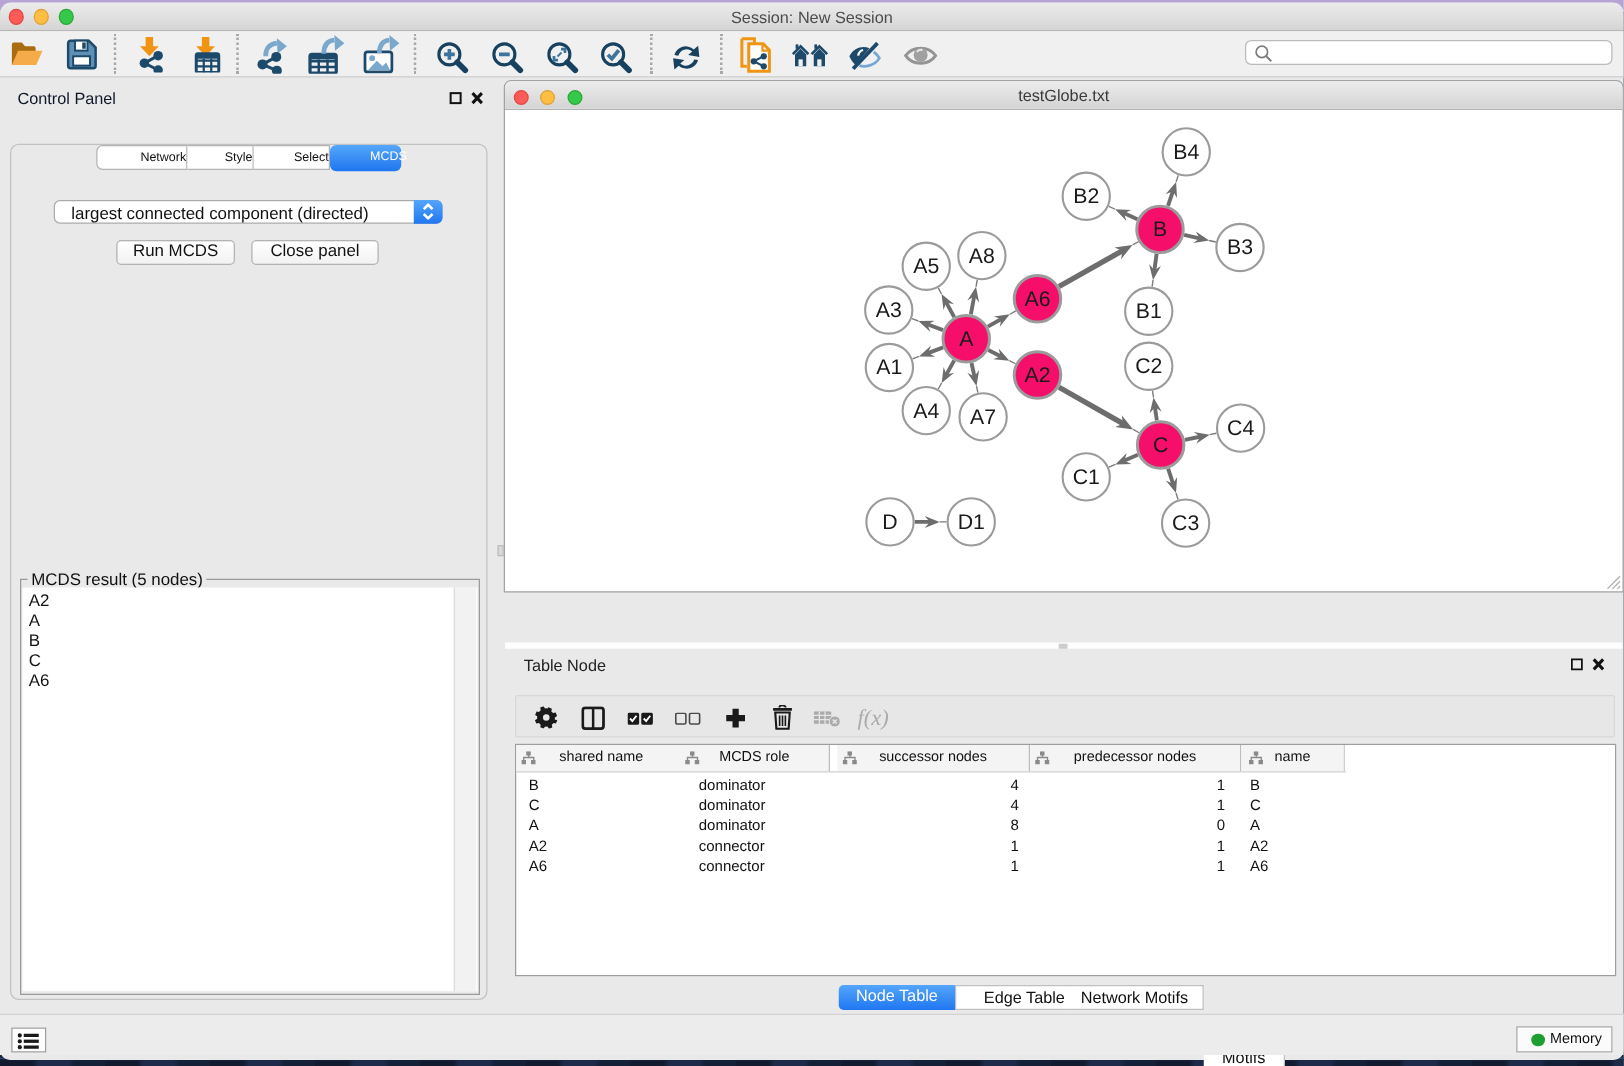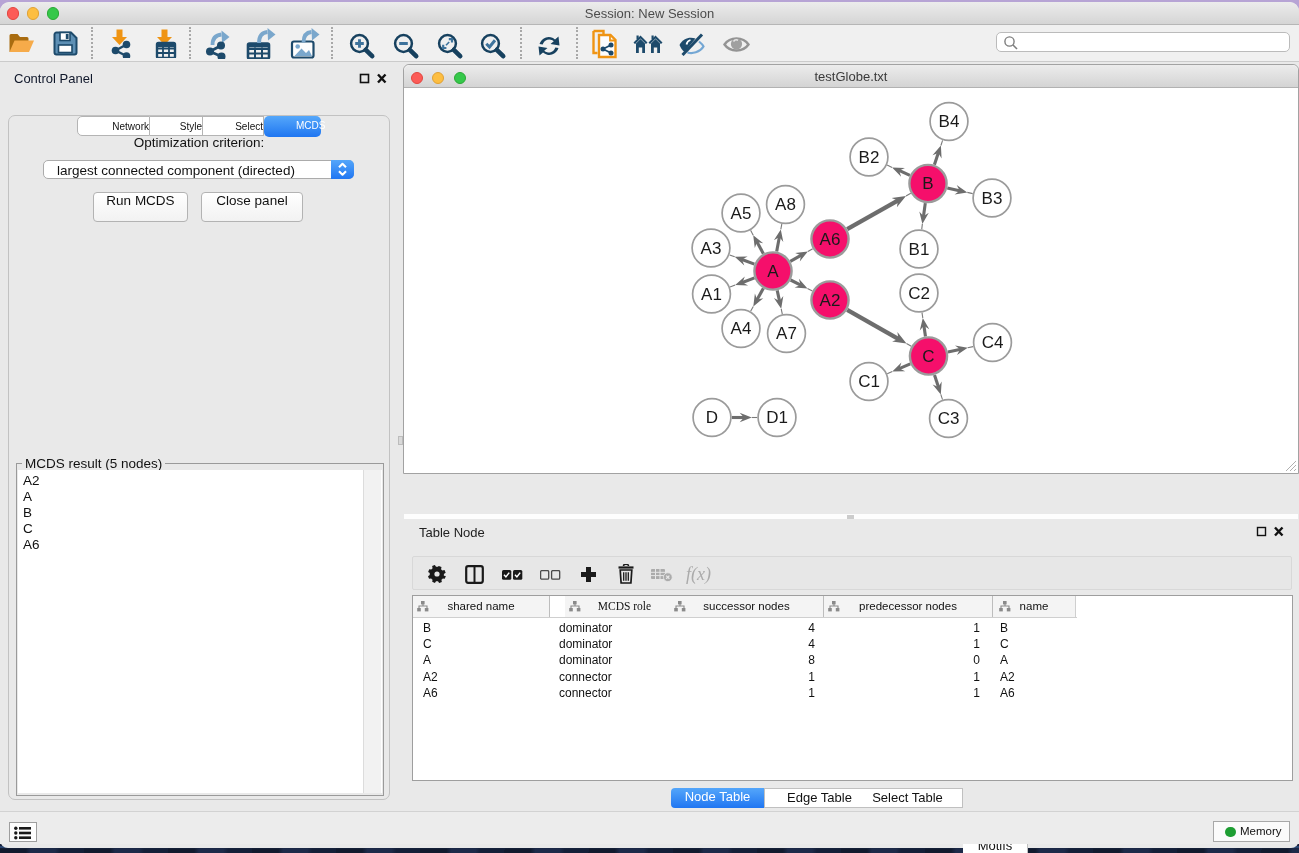--- a/index.html
+++ b/index.html
@@ -34,21 +34,21 @@
   text-align:right; background:#fff; border:1px solid #b4b4b4; color:#111;margin-top:20px; }
 .tabsel { background:linear-gradient(#55a7fa, #1f76f1); color:#fff; border:none;
   border-radius:5px;padding-left:32px; }
 #opt-label { position:absolute; left:8px; top:133px; width:382px; text-align:center;
   font-size:13.5px; color:#111; }
 #dropdown { position:absolute; left:43px; top:158px; width:311px; height:19px;
   background:#fff; border:1px solid #ababab; border-radius:5px; }
 #dropdown .txt { position:absolute; left:13px; top:2px; font-size:13.5px; color:#111; }
 #dropdown .btn { position:absolute; right:-1px; top:-1px; width:23px; height:19px;
   background:linear-gradient(#54a6fa, #2076f2); border-radius:0 5px 5px 0; }
-.pbtn { position:absolute; top:190px; height:30px; background:linear-gradient(#ffffff,#f2f2f2);
+.pbtn { position:absolute; top:190px; height:20px; background:linear-gradient(#ffffff,#f2f2f2);
   border:1px solid #b3b3b3; border-radius:4px; font-size:13.5px; text-align:center;
   line-height:16px; color:#111; }
 #groupbox { position:absolute; left:16px; top:461px; width:368px; height:333px;
   border:1px solid #9a9a9a; }
 #groupbox-label { position:absolute; left:22px; top:454px; background:#e9e9e9;
   padding:0 3px; font-size:13.5px; color:#111; }
 #mcds-list { position:absolute; left:18px; top:468px; width:364px; height:323px;
   background:#fff; font-size:13.5px; color:#111; padding:3px 0 0 5px; line-height:16px; }
 #mcds-scroll { position:absolute; left:363px; top:468px; width:18px; height:323px;
   background:#f2f2f2; border-left:1px solid #dcdcdc; }
@@ -244,21 +244,20 @@
   <div id="cp-title">Control Panel</div>
   <svg style="position:absolute;left:359px;top:71px;" width="30" height="12" viewBox="0 0 30 12">
 <rect x="1.5" y="1.5" width="8" height="8" fill="none" stroke="#111" stroke-width="1.6"></rect>
 <path d="M19 1.5 L26.5 9.5 M26.5 1.5 L19 9.5" stroke="#111" stroke-width="2.4"></path>
     </svg>
   <div id="cp-box"></div>
   <div class="tab" style="left:77px; width:73px; border-radius:5px 0 0 5px;">Network</div>
   <div class="tab" style="left:150px; width:53px; border-left:none;">Style</div>
   <div class="tab" style="left:203px; width:61px; border-left:none;">Select</div>
   <div class="tab tabsel" style="left:264px; width:57px; height:21px;">MCDS</div>
-  <div id="opt-label">Optimization criterion:</div>
   <div id="dropdown">
     <div class="txt">largest connected component (directed)</div>
     <div class="btn"><svg width="23" height="19" viewBox="0 0 23 19">
           <path d="M8 7.3 L11.5 3.8 L15 7.3 M8 11.2 L11.5 14.7 L15 11.2" fill="none" stroke="#fff" stroke-width="2.1" stroke-linejoin="round"></path>
         </svg></div>
   </div>
   <div class="pbtn" style="left:93px; width:95px;">Run MCDS</div>
   <div class="pbtn" style="left:201px; width:102px;">Close panel</div>
   <div id="groupbox"></div>
   <div id="groupbox-label">MCDS result (5 nodes)</div>
@@ -443,21 +442,21 @@
   </div>
   <div id="table">
     <div class="th" style="left:0; width:137px;"><svg style="position:absolute;left:4px;top:5px;" width="12" height="11" viewBox="0 0 12 11">
 <g fill="#8a8a8a">
           <rect x="4" y="0" width="3.6" height="3.4"></rect>
           <rect x="0.2" y="7" width="3.6" height="3.4"></rect>
           <rect x="7.8" y="7" width="3.6" height="3.4"></rect>
         </g>
 <path d="M6 3 v2 M2 7 V5 h8 v2" fill="none" stroke="#8a8a8a" stroke-width="1.1"></path>
       </svg>shared name</div>
-    <div class="th" style="left:152px; width:120px;font-family:Liberation Serif, serif;"><svg style="position:absolute;left:4px;top:5px;" width="12" height="11" viewBox="0 0 12 11">
+    <div class="th" style="left:131px; width:120px;"><svg style="position:absolute;left:4px;top:5px;" width="12" height="11" viewBox="0 0 12 11">
 <g fill="#8a8a8a">
           <rect x="4" y="0" width="3.6" height="3.4"></rect>
           <rect x="0.2" y="7" width="3.6" height="3.4"></rect>
           <rect x="7.8" y="7" width="3.6" height="3.4"></rect>
         </g>
 <path d="M6 3 v2 M2 7 V5 h8 v2" fill="none" stroke="#8a8a8a" stroke-width="1.1"></path>
       </svg>MCDS role</div>
     <div class="th" style="left:257px; width:154px;"><svg style="position:absolute;left:4px;top:5px;" width="12" height="11" viewBox="0 0 12 11">
 <g fill="#8a8a8a">
           <rect x="4" y="0" width="3.6" height="3.4"></rect>
@@ -505,21 +504,21 @@
 <div class="td" style="left:587px; top:72.6px;">A2</div>
 <div class="td" style="left:10px; top:88.8px;">A6</div>
 <div class="td" style="left:146px; top:88.8px;">connector</div>
 <div class="td" style="left:257px; width:145px; top:88.8px; text-align:right;">1</div>
 <div class="td" style="left:411px; width:156px; top:88.8px; text-align:right;">1</div>
 <div class="td" style="left:587px; top:88.8px;">A6</div>
   </div>
 
   <div class="btab btabsel" style="left:671px; width:93px; border-radius:4px 0 0 4px;">Node Table</div>
   <div class="btab" style="left:764px; width:111px;">Edge Table</div>
-  <div class="btab" style="left:853px; width:110px; border-left:none;">Select Table</div>
+  <div class="btab" style="left:853px; width:110px; border-left:none;">Network Motifs</div>
   <div class="btab" style="left:963px; width:65px; border-left:none; border-radius:0 4px 4px 0;margin-top:48px;">Motifs</div>
 
   <div id="statusbar"></div>
   <div id="listbtn">
     <svg width="18" height="14" style="position:absolute;left:4px;top:2.5px;" viewBox="0 0 18 14">
 <g fill="#1a1a1a">
         <rect x="5" y="1" width="12" height="2.6"></rect>
         <rect x="5" y="5.7" width="12" height="2.6"></rect>
         <rect x="5" y="10.4" width="12" height="2.6"></rect>
 <circle cx="1.8" cy="2.3" r="1.7"></circle>

